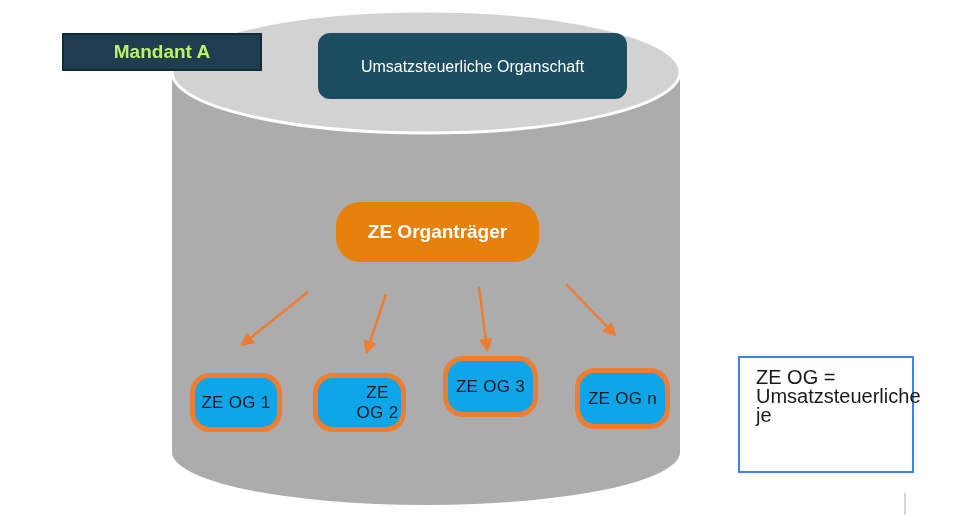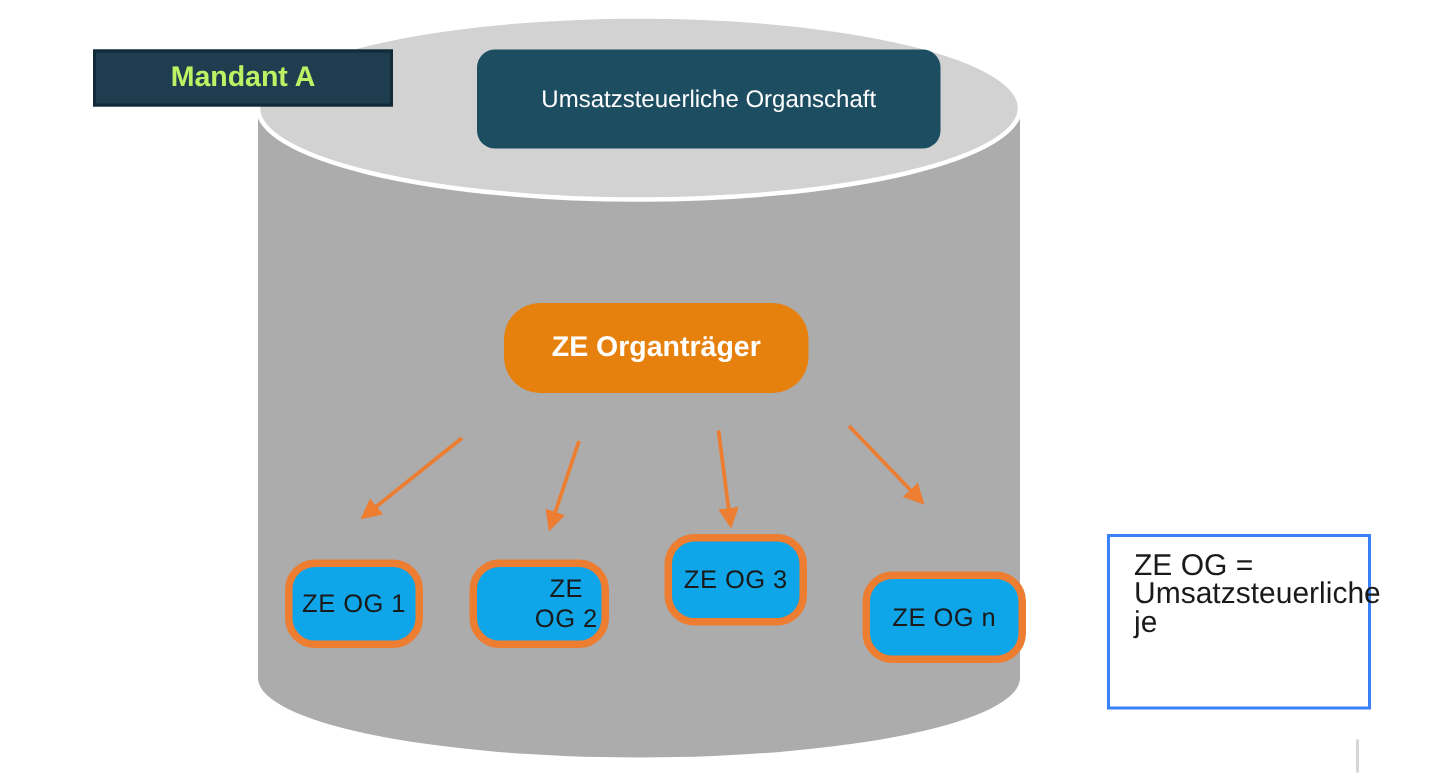--- a/index.html
+++ b/index.html
@@ -53,21 +53,21 @@
     background: #0ea5e9;
     border: 5px solid #ed7d31;
     border-radius: 20px;
     color: #1a1a1a;
     font-size: 17px;
     letter-spacing: 0.3px;
   }
   .og-1 { left: 190px; top: 373px; width: 92px; height: 59px; }
   .og-2 { left: 313px; top: 373px; width: 93px; height: 59px; padding-left: 36px; }
   .og-3 { left: 443px; top: 356px; width: 95px; height: 61px; }
-  .og-n { left: 575px; top: 368px; width: 109px; height: 61px; margin-top: 13px; }
+  .og-n { left: 575px; top: 368px; width: 95px; height: 61px; }
   .legend-box {
     position: absolute;
     left: 738px; top: 356px; width: 176px; height: 117px;
     background: #ffffff;
     border: 2px solid #3b82f6;
     padding: 10px 0 0 16px;
     color: #1a1a1a;
     font-size: 20px;
     line-height: 19px;
   }

